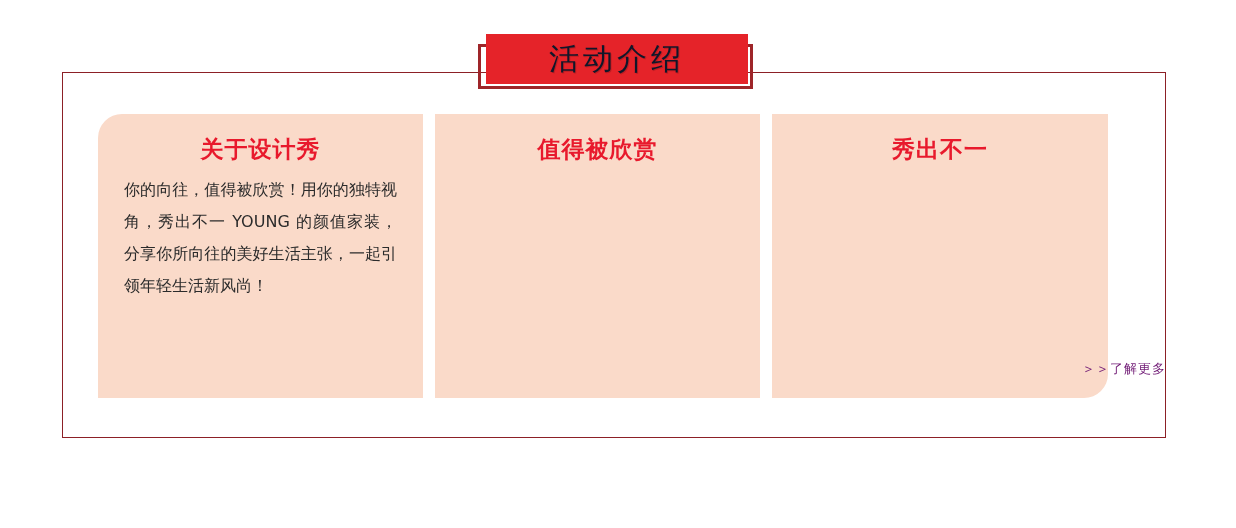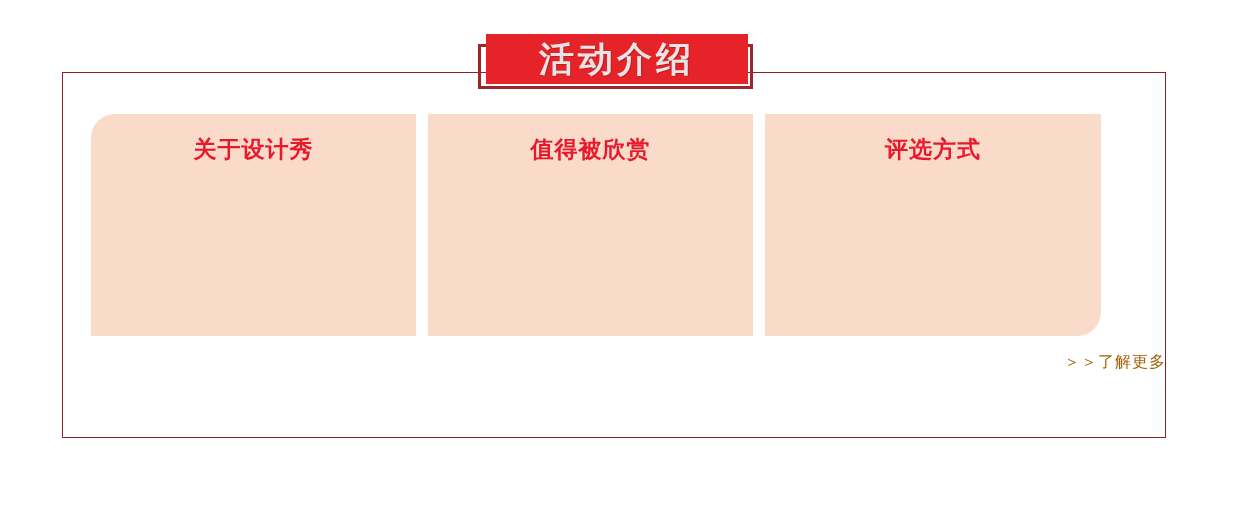--- a/index.html
+++ b/index.html
@@ -60,36 +60,36 @@
     left: 8px;
     top: 0px;
     width: 262px;
     height: 50px;
     background: #e52329;
     display: flex;
     align-items: center;
     justify-content: center;
   }
   .banner-text {
-    color: #e5e5e5;
-    font-size: 35px;
-    font-weight: bold;
+    color: #0f172a;
+    font-size: 30px;
+    font-weight: normal;
     letter-spacing: 4px;
     line-height: 1;
     text-shadow: 1px 1px 0 rgba(120,20,24,0.35);
     white-space: nowrap;
   }
 
   
   .cards {
     position: absolute;
-    left: 91px;
+    left: 98px;
     top: 114px;
     width: 1012px;
-    height: 222px;
+    height: 284px;
     display: flex;
     gap: 12px;
   }
   .card {
     background: #fadac9;
     width: 325px;
     box-sizing: border-box;
     padding: 22px 26px 10px 26px;
   }
   .card:nth-child(1) { border-top-left-radius: 24px; }
@@ -110,23 +110,23 @@
     line-height: 2.0;
     text-align: justify;
     text-justify: inter-ideograph;
     margin: 0;
   }
 
   
   .more-link {
     position: absolute;
     right: 70px;
-    top: 352px;
-    font-size: 16px;
-    color: #a16207;
+    top: 360px;
+    font-size: 13px;
+    color: #701a75;
     letter-spacing: 1px;
     text-decoration: none;
     white-space: nowrap;
   }
 </style>
 </head>
 <body>
 
 <div class="section"></div>
 
@@ -136,25 +136,26 @@
     <div class="banner-plate">
       <span class="banner-text">活动介绍</span>
     </div>
   </div>
 </div>
 
 <div class="cards">
 
   <div class="card">
     <div class="card-title">关于设计秀</div>
+    <p class="card-body">你的向往，值得被欣赏！用你的独特视角，秀出不一 YOUNG 的颜值家装，分享你所向往的美好生活主张，一起引领年轻生活新风尚！</p>
   </div>
 
   <div class="card">
     <div class="card-title">值得被欣赏</div>
   </div>
 
   <div class="card">
-    <div class="card-title">评选方式</div>
+    <div class="card-title">秀出不一</div>
   </div>
 
 </div>
 
 <a class="more-link" href="#">＞＞了解更多</a>
 
 </body></html>

